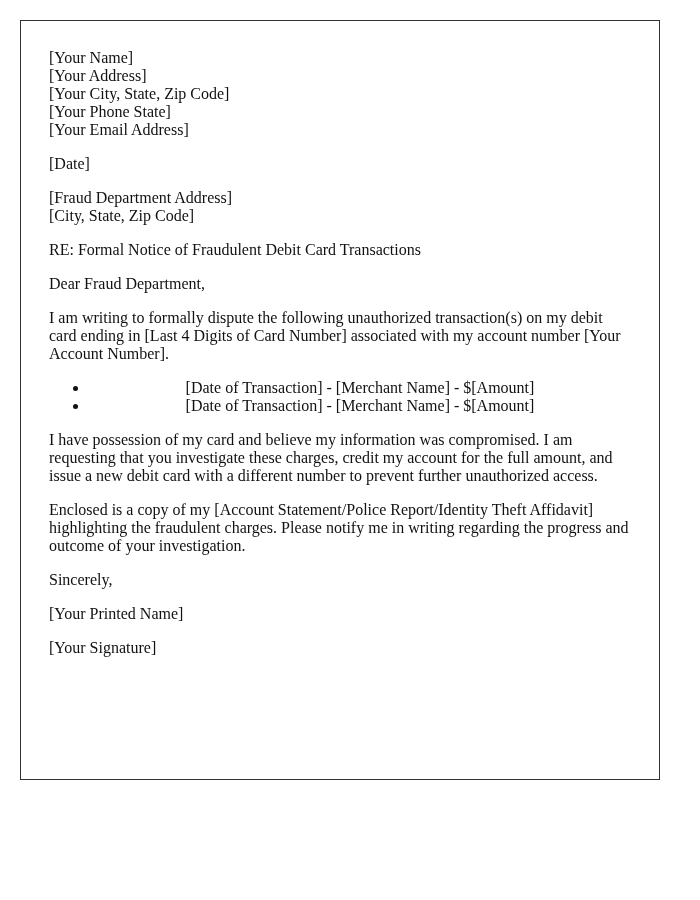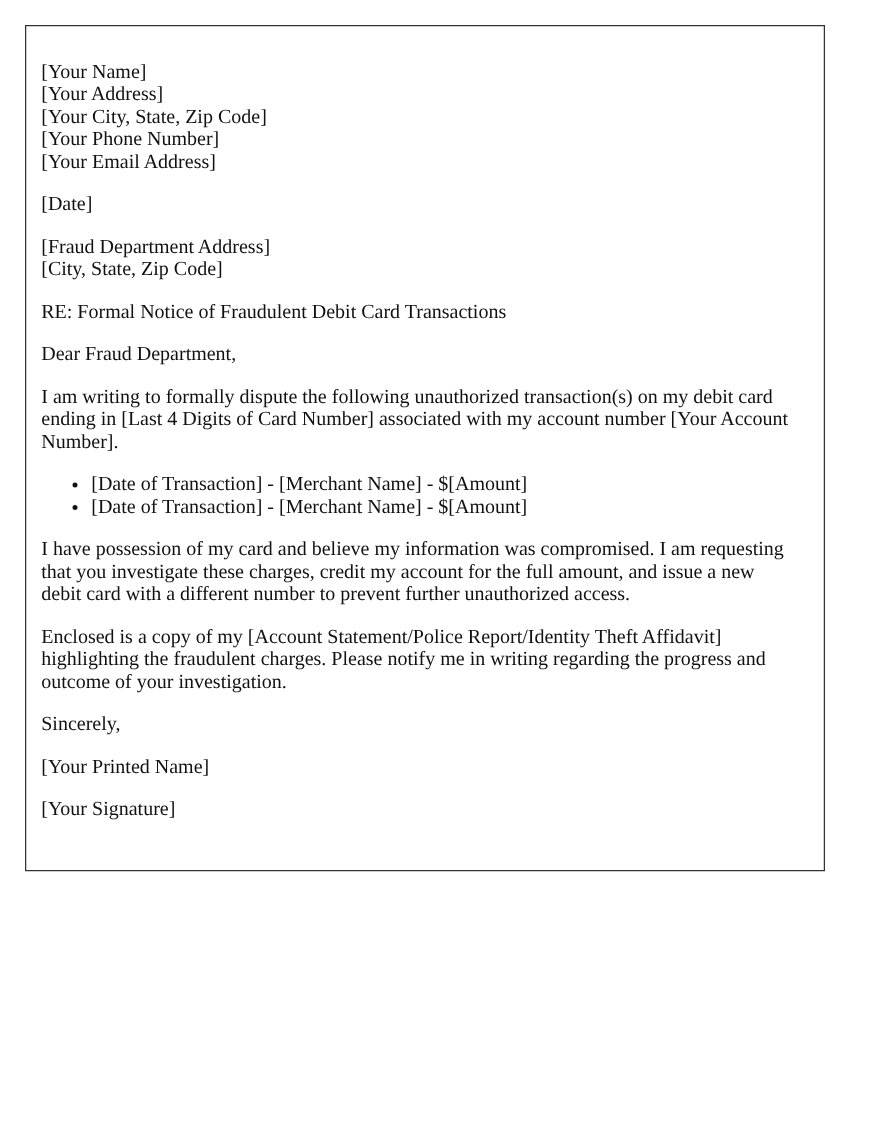--- a/index.html
+++ b/index.html
@@ -1,43 +1,43 @@
 <!DOCTYPE html>
 <html><head>
   <meta charset="utf-8">
   <style>
     html, body { margin: 0; padding: 0; background: #ffffff; }
     body { width: 700px; height: 900px; position: relative; }
     .page {
       position: absolute;
       left: 20px; top: 20px;
-      width: 640px; height: 677px;
+      width: 640px; height: 760px;
       border: 1px solid #333333;
       box-sizing: border-box;
-      padding: 28px 28px 0 12px;
+      padding: 28px 28px 0 28px;
       font-family: "Liberation Serif", serif;
       font-size: 16px;
       line-height: 18px;
       color: #111111;
     }
     .block { margin: 0 0 16px 0; }
     .line { display: block; }
     p { margin: 0 0 16px 0; }
-    ul { margin: 0 0 16px 0; padding-left: 40px; }
+    ul { margin: 0 0 16px 0; padding-left: 40px; text-align: center; }
     li { margin: 0; }
   </style>
 </head>
 <body>
 
 <div class="page">
   <div class="block">
     <span class="line">[Your Name]</span>
     <span class="line">[Your Address]</span>
     <span class="line">[Your City, State, Zip Code]</span>
-    <span class="line">[Your Phone Number]</span>
+    <span class="line">[Your Phone State]</span>
     <span class="line">[Your Email Address]</span>
   </div>
 
   <p>[Date]</p>
 
   <div class="block">
     <span class="line">[Fraud Department Address]</span>
     <span class="line">[City, State, Zip Code]</span>
   </div>
 

